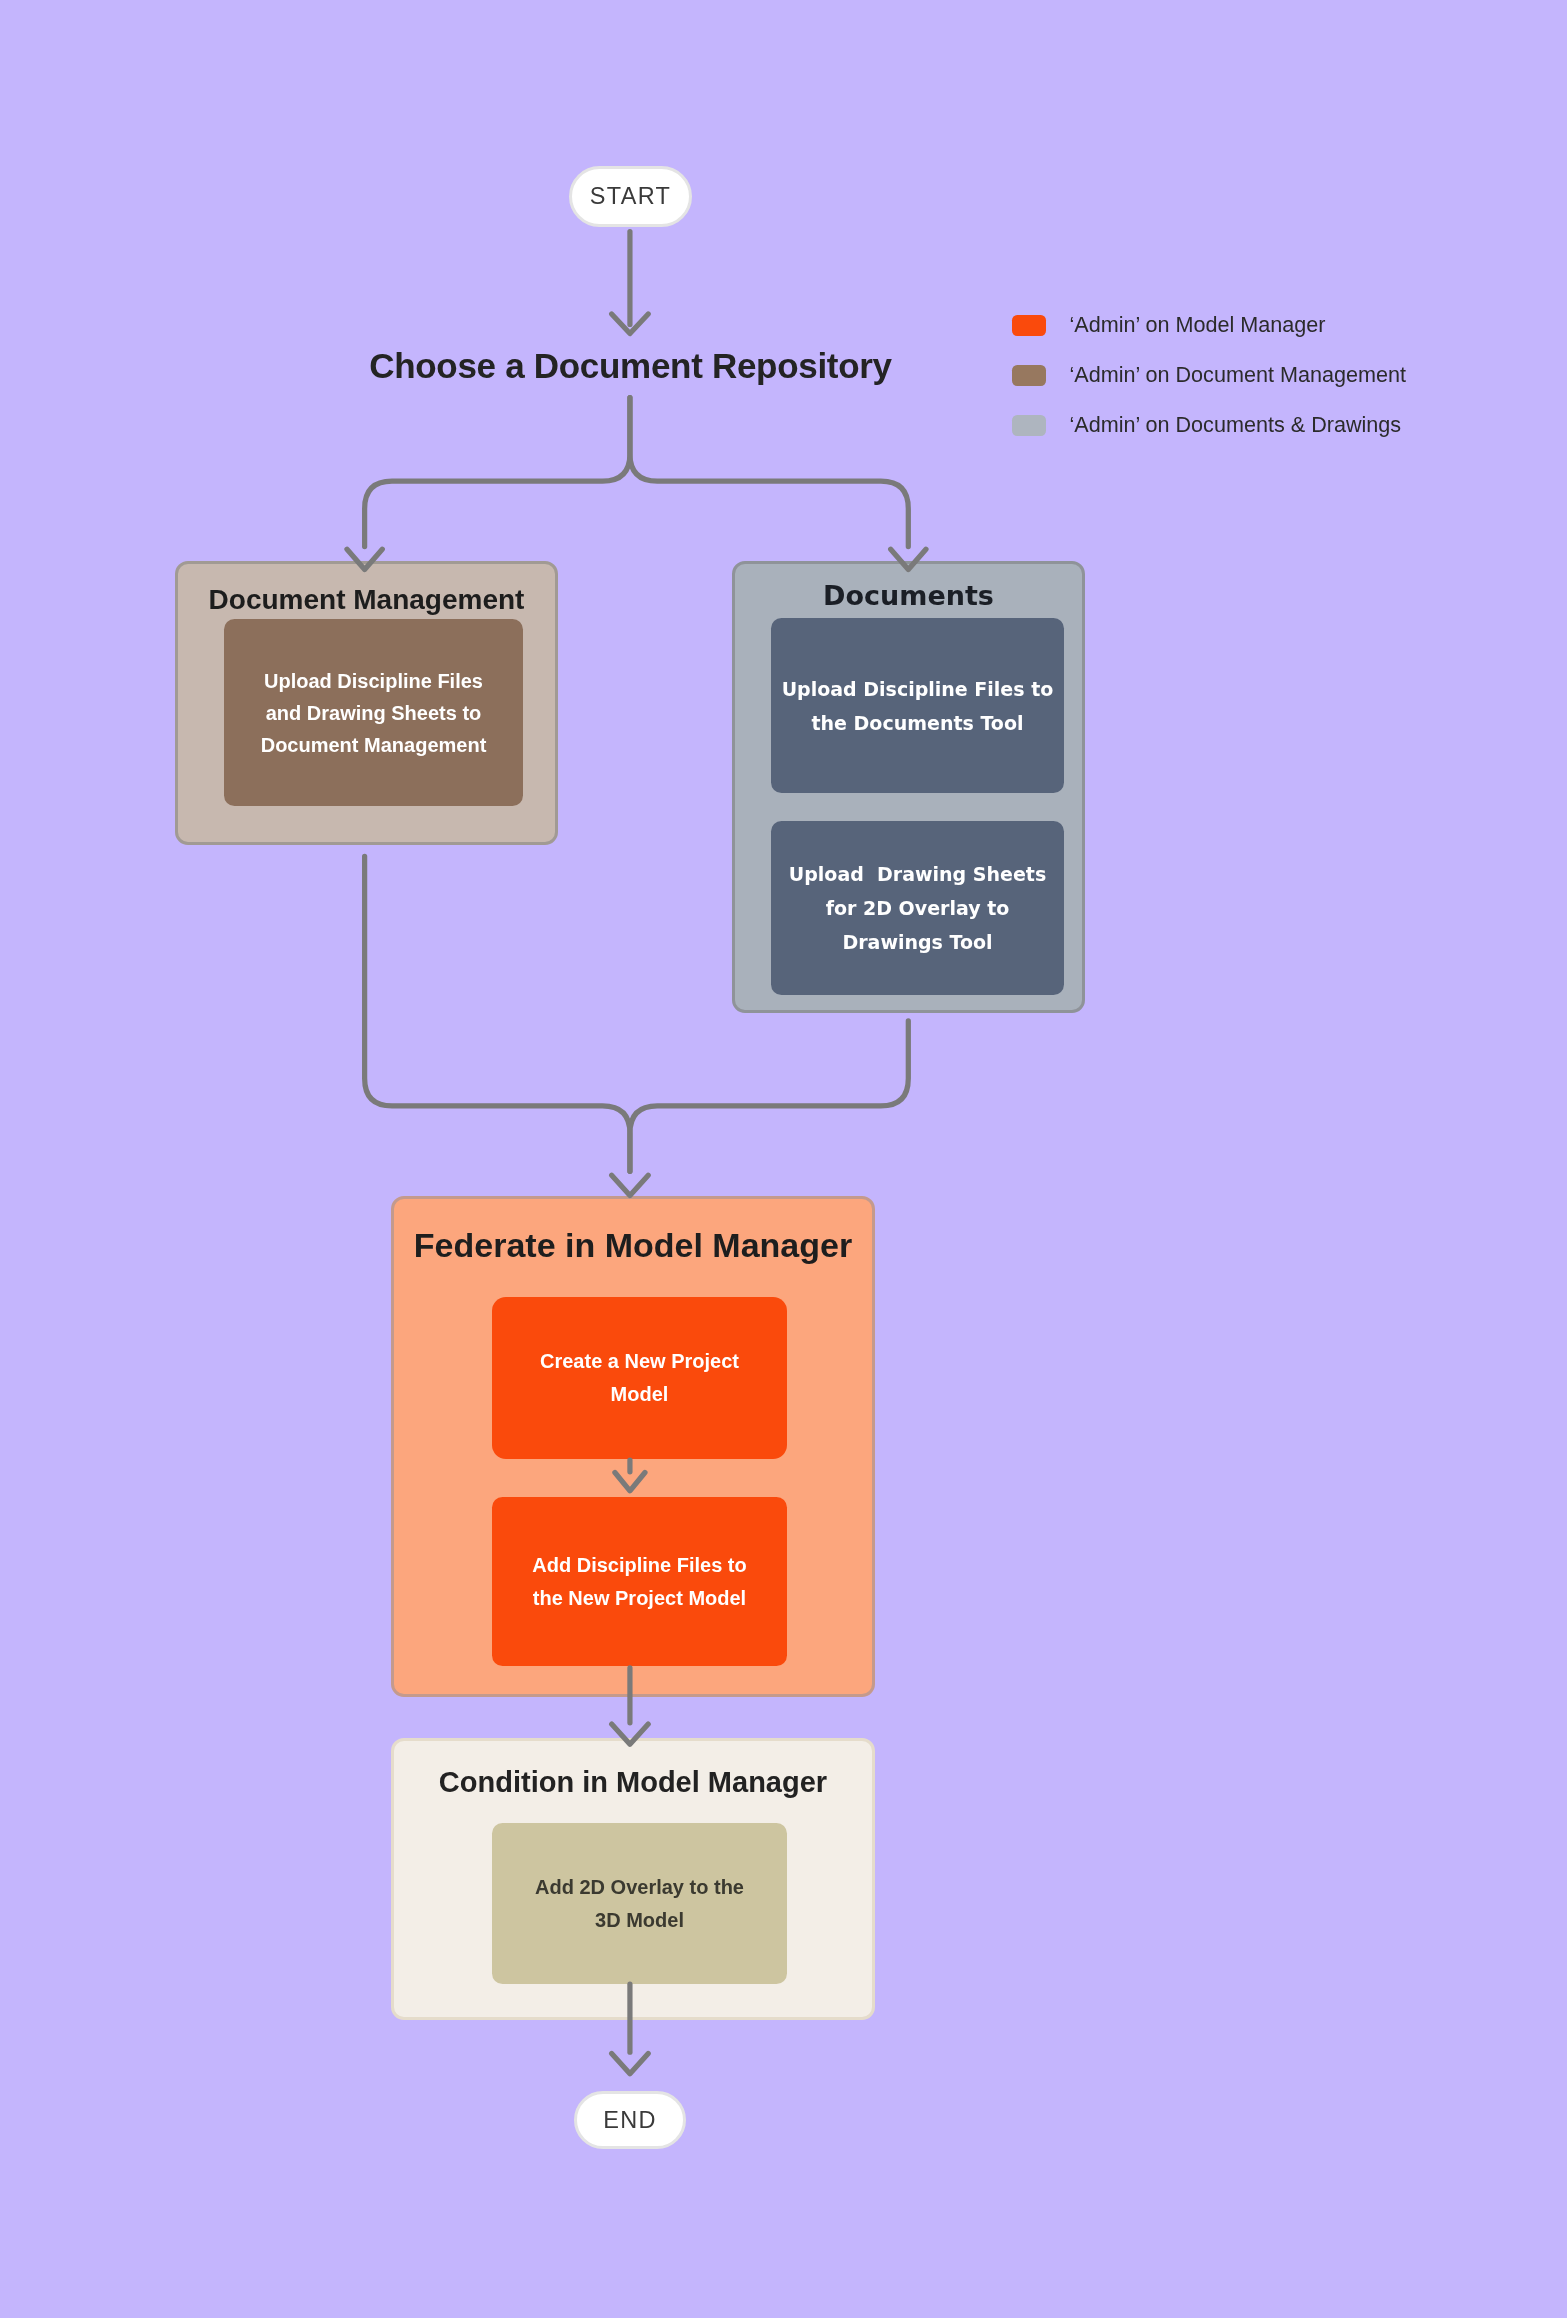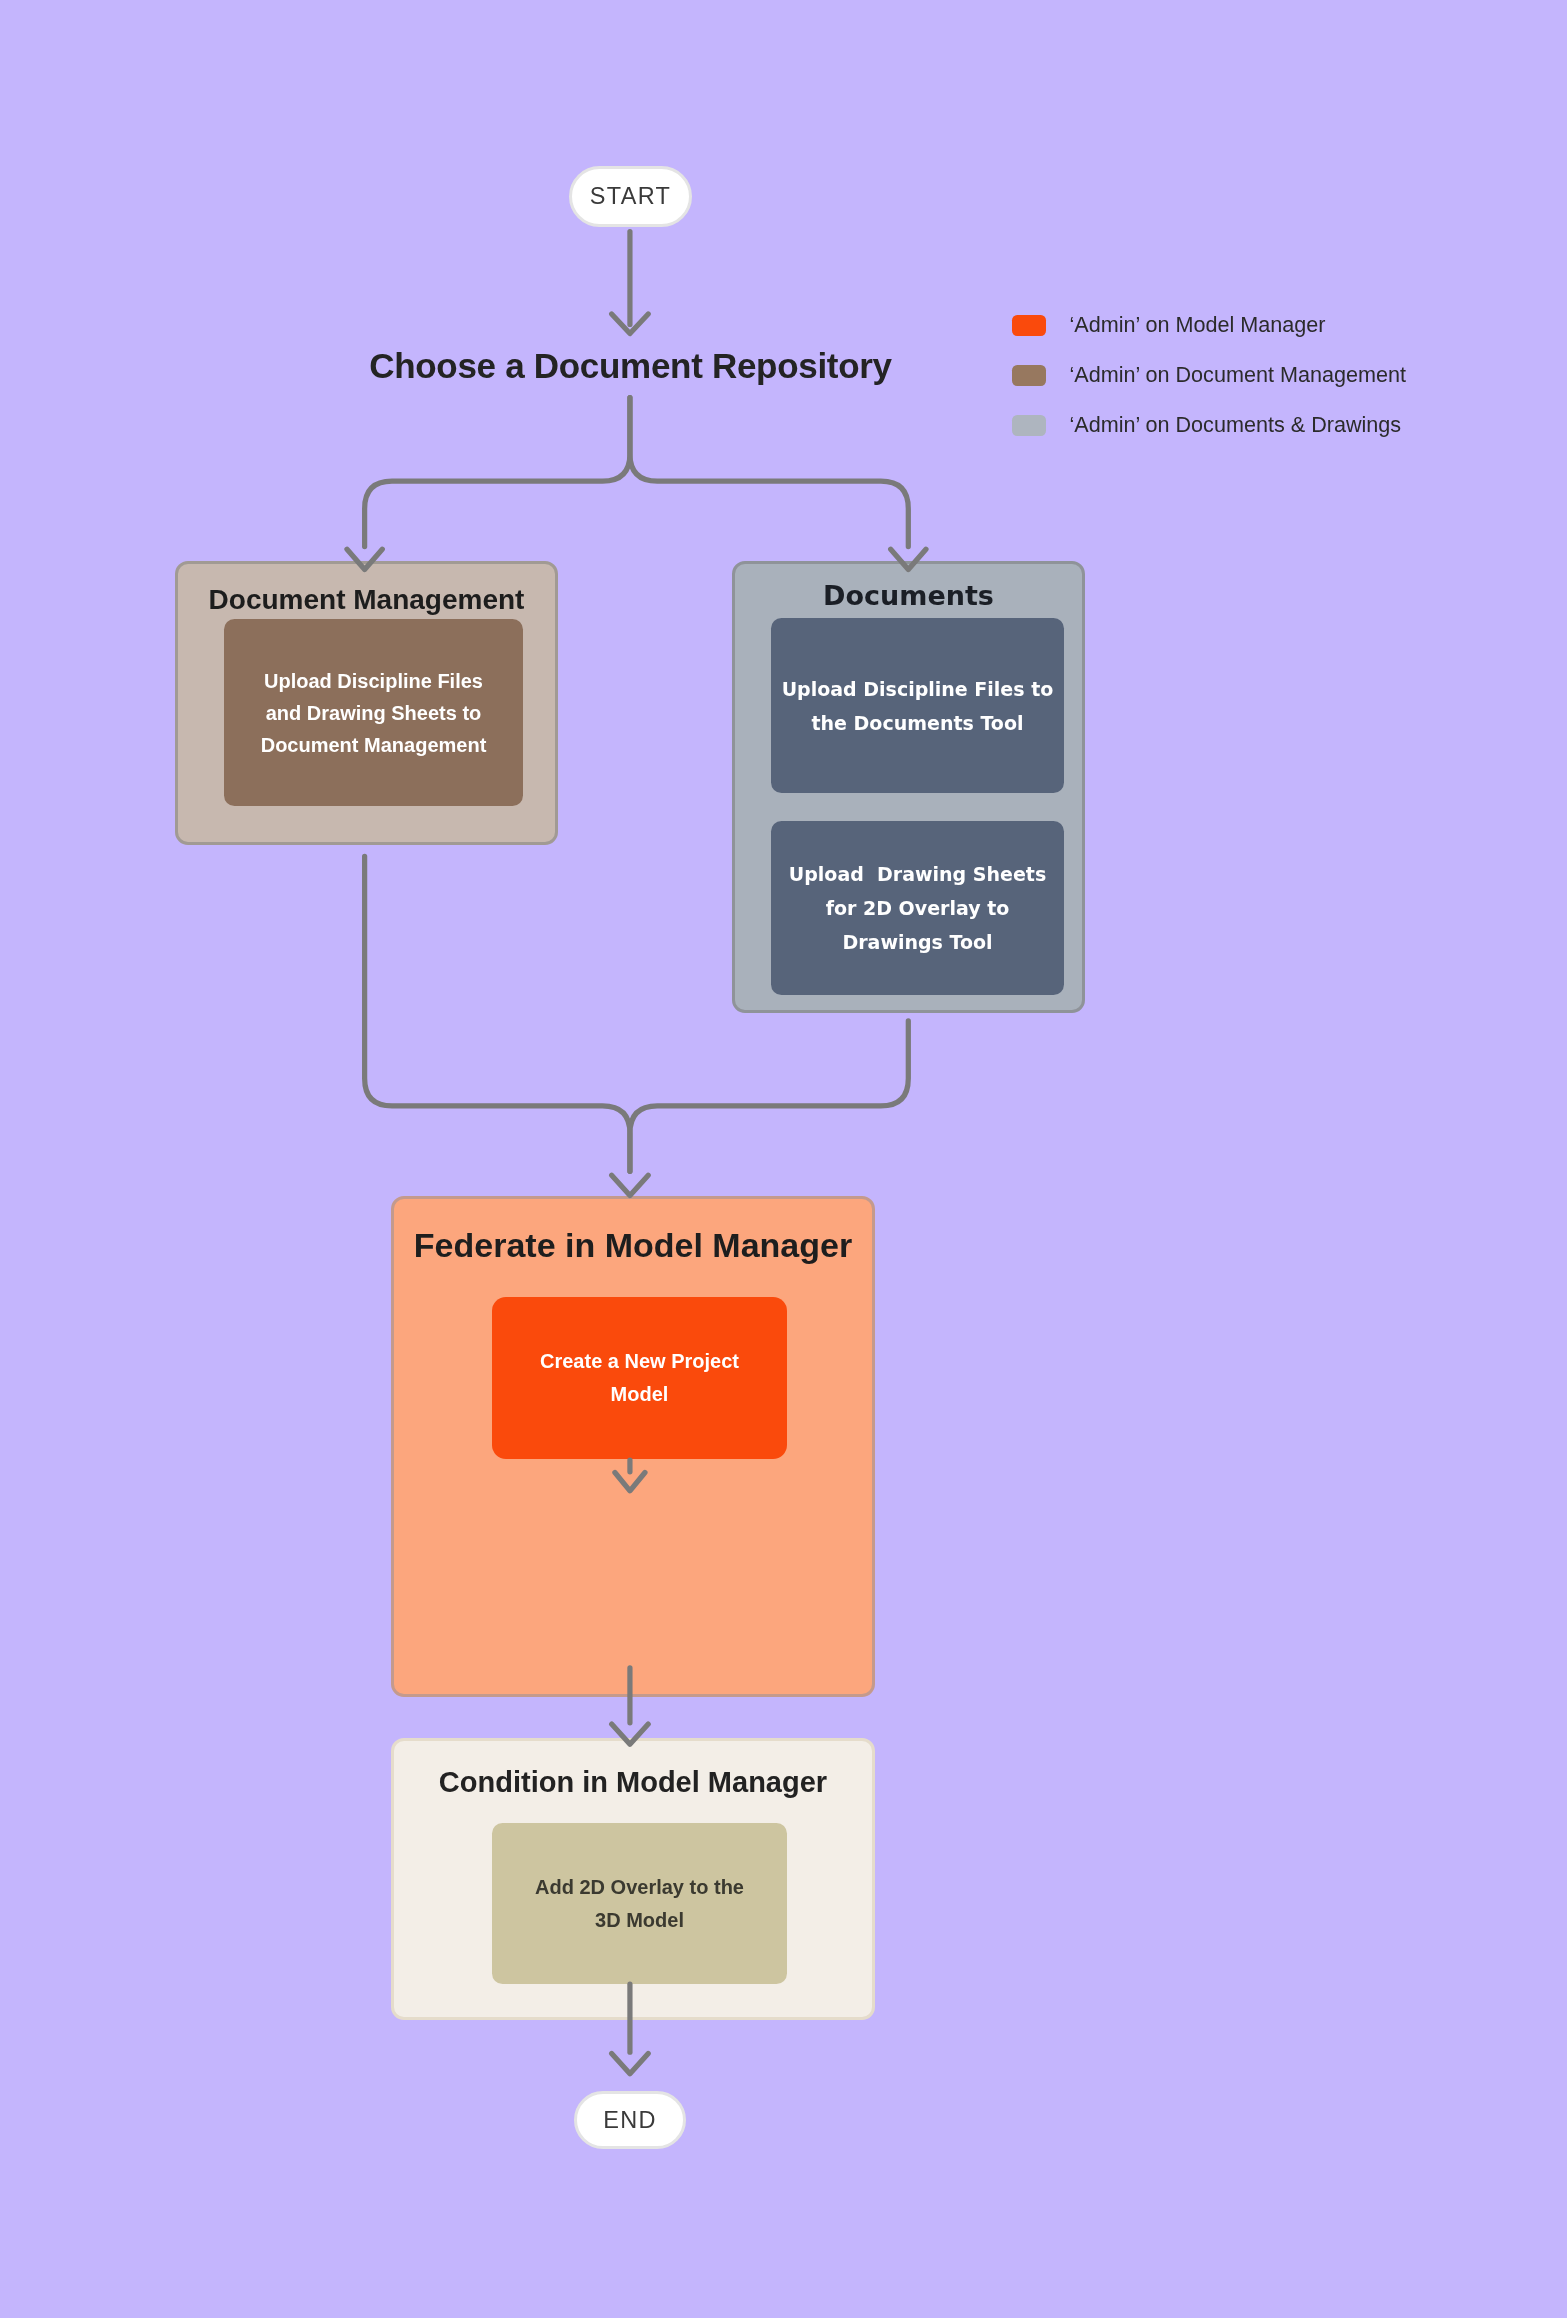--- a/index.html
+++ b/index.html
@@ -146,20 +146,24 @@
 Drawings Tool</span>
     </div>
   </div>
 
   <div class="group fed">
     <div class="group-title">Federate in Model Manager</div>
     <div class="step fed-inner1">
       <span class="step-label">Create a New Project
 Model</span>
     </div>
+    <div class="step fed-inner2">
+      <span class="step-label">Add Discipline Files to
+the New Project Model</span>
+    </div>
   </div>
 
   <div class="group cond">
     <div class="group-title">Condition in Model Manager</div>
     <div class="step cond-inner">
       <span class="step-label">Add 2D Overlay to the
 3D Model</span>
     </div>
   </div>
 

